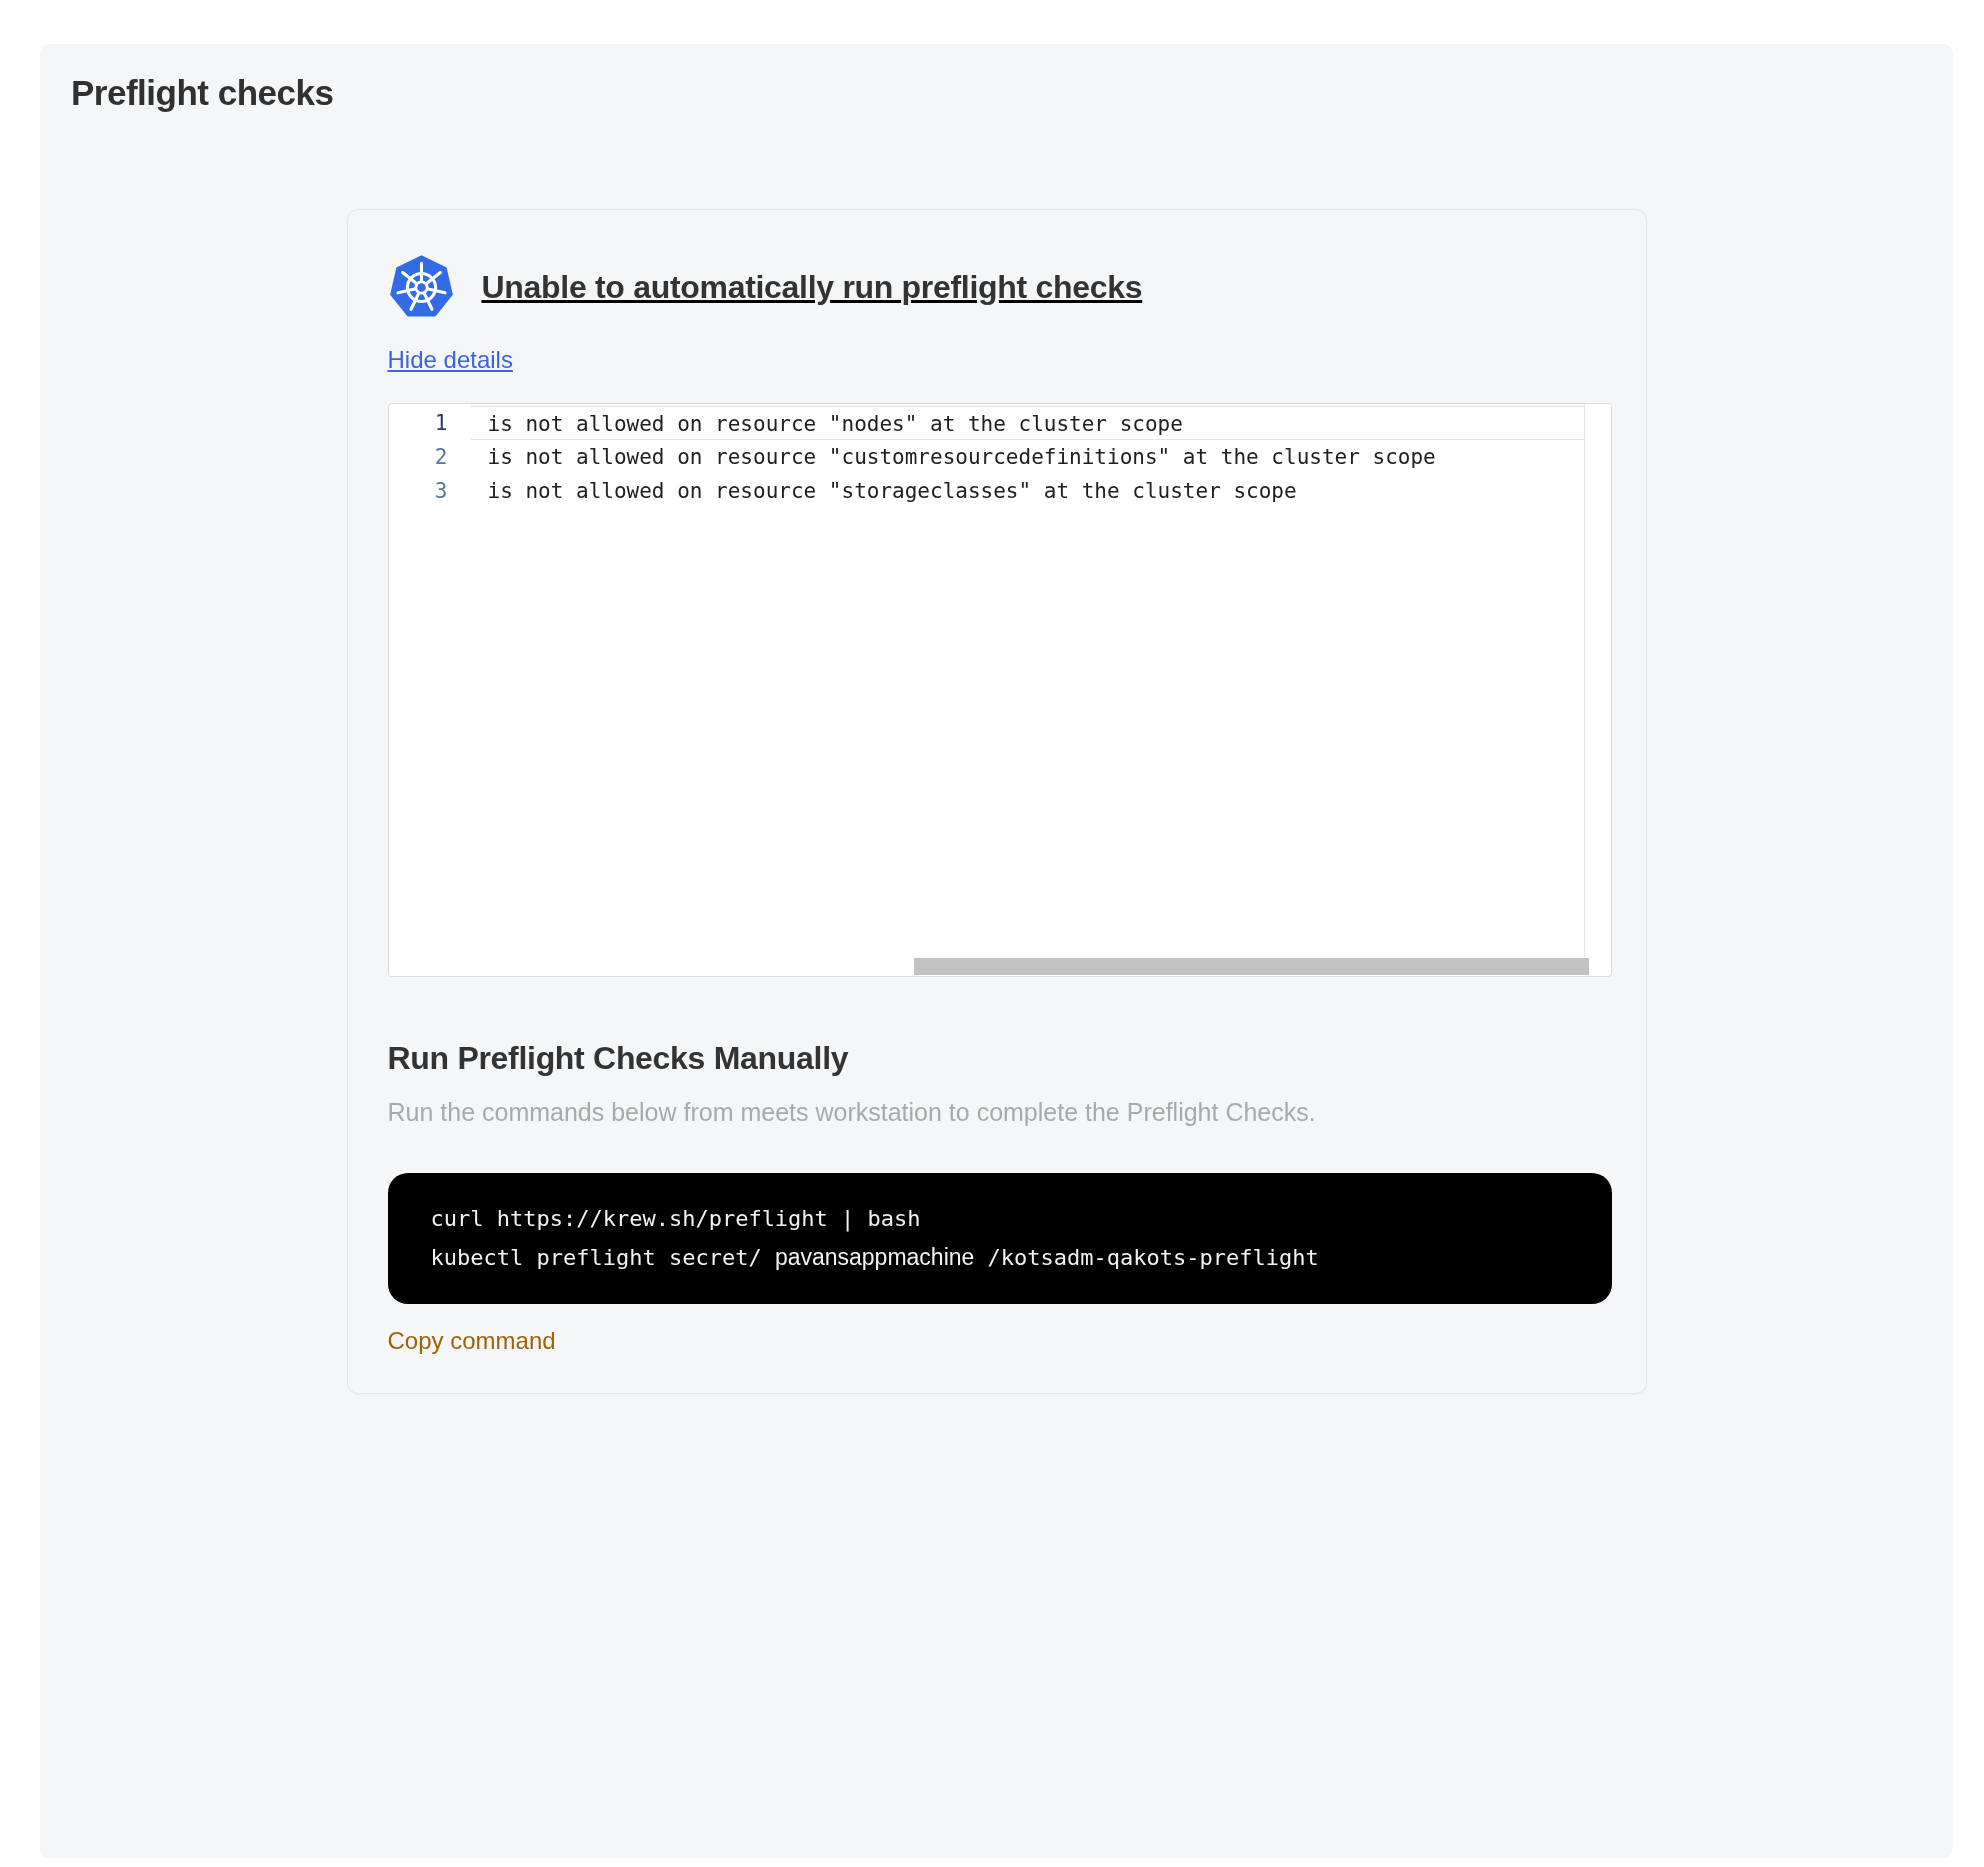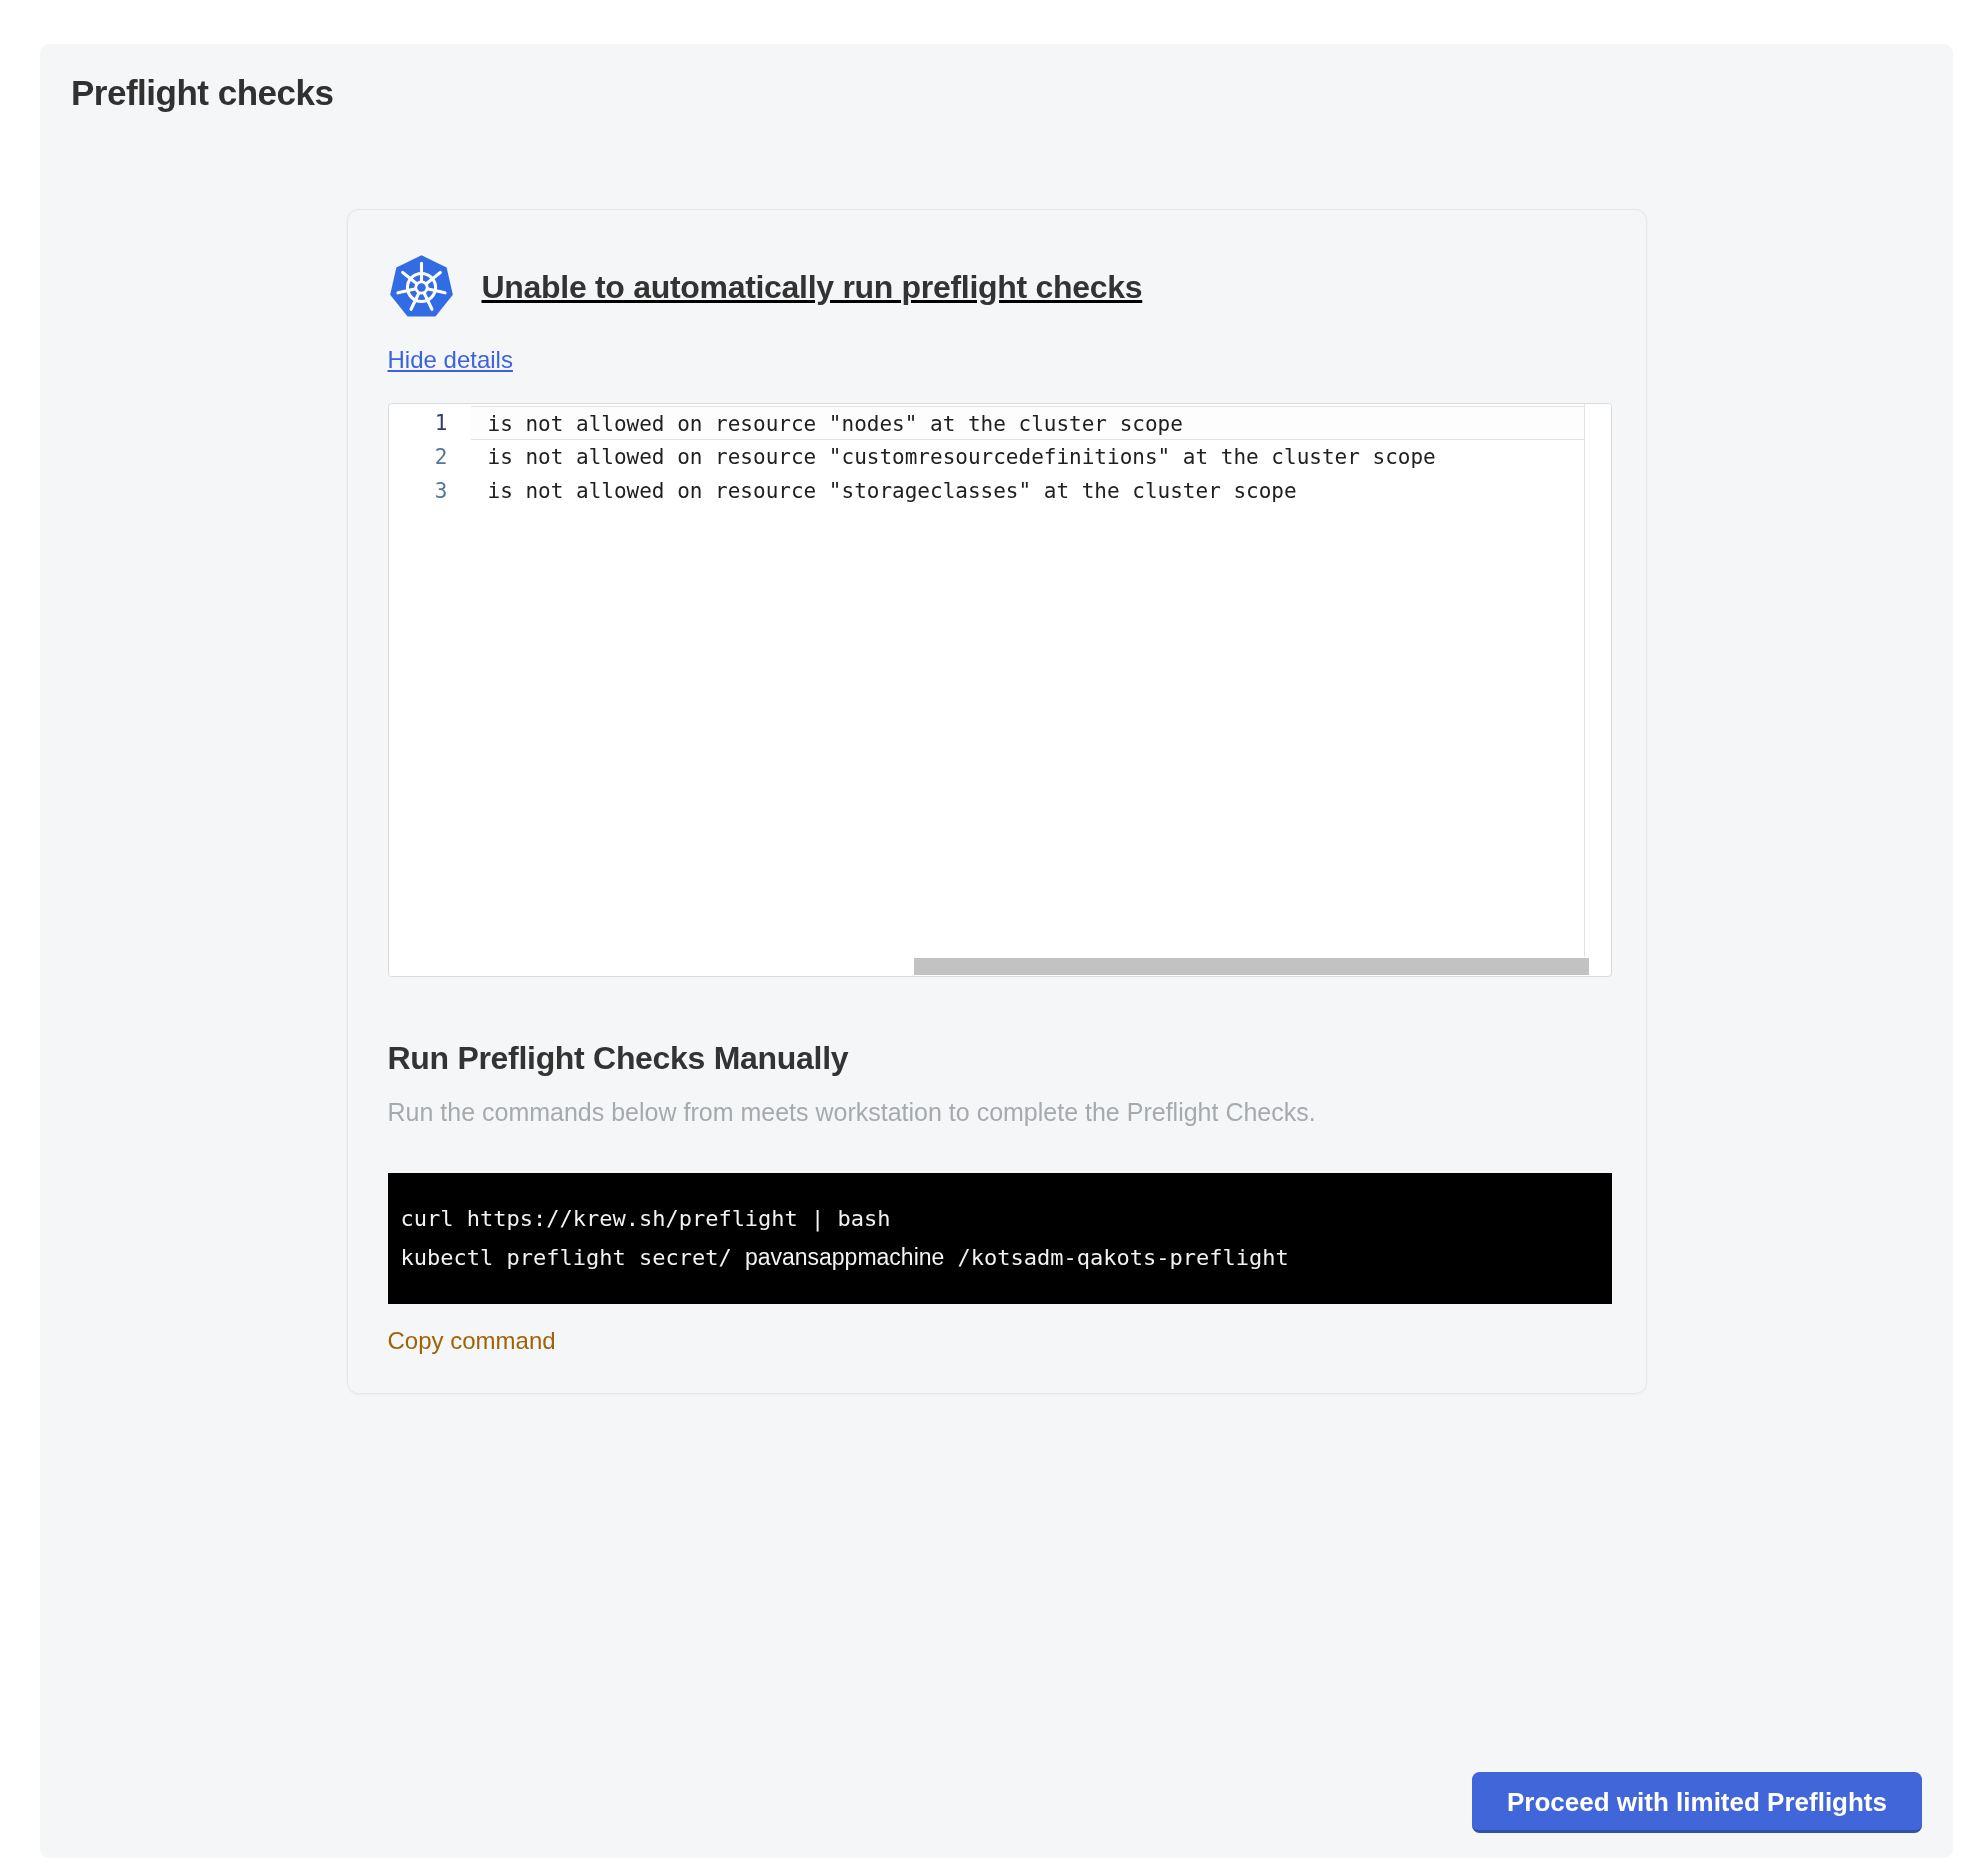--- a/index.html
+++ b/index.html
@@ -91,22 +91,22 @@
     background:#c2c2c2;
   }
   .manual-title {
     margin-top:63px;
     font-size:32px; font-weight:bold; color:#333333; letter-spacing:-0.3px;
   }
   .manual-sub { margin-top:21px; font-size:25px; color:#a7aaad; }
   .terminal {
     margin-top:46px;
     background:#000000;
-    border-radius:0;
-    padding:27px 13px;
+    border-radius:20px;
+    padding:27px 43px;
     color:#f2f2f2;
     font-family:"DejaVu Sans Mono","Liberation Mono", monospace;
     font-size:22px; line-height:38px;
   }
   .terminal .cmd-line { white-space:pre-wrap; }
   .ns-name { font-family:"Liberation Sans", sans-serif; font-size:23px; }
   .copy-link {
     display:inline-block; margin-top:23px;
     font-size:24px; font-weight:500; color:#a16207;
     cursor:pointer;
@@ -182,16 +182,15 @@
 
     <div class="terminal">
       <div class="cmd-line">curl https://krew.sh/preflight | bash</div>
       <div class="cmd-line"><span>kubectl preflight secret/ </span><span class="ns-name">pavansappmachine</span><span> /kotsadm-qakots-preflight</span></div>
     </div>
 
     <a class="copy-link">Copy command</a>
 
   </div>
 
-  <button class="proceed-btn">Proceed with limited Preflights</button>
 
 </div>
 
 
 </body></html>

